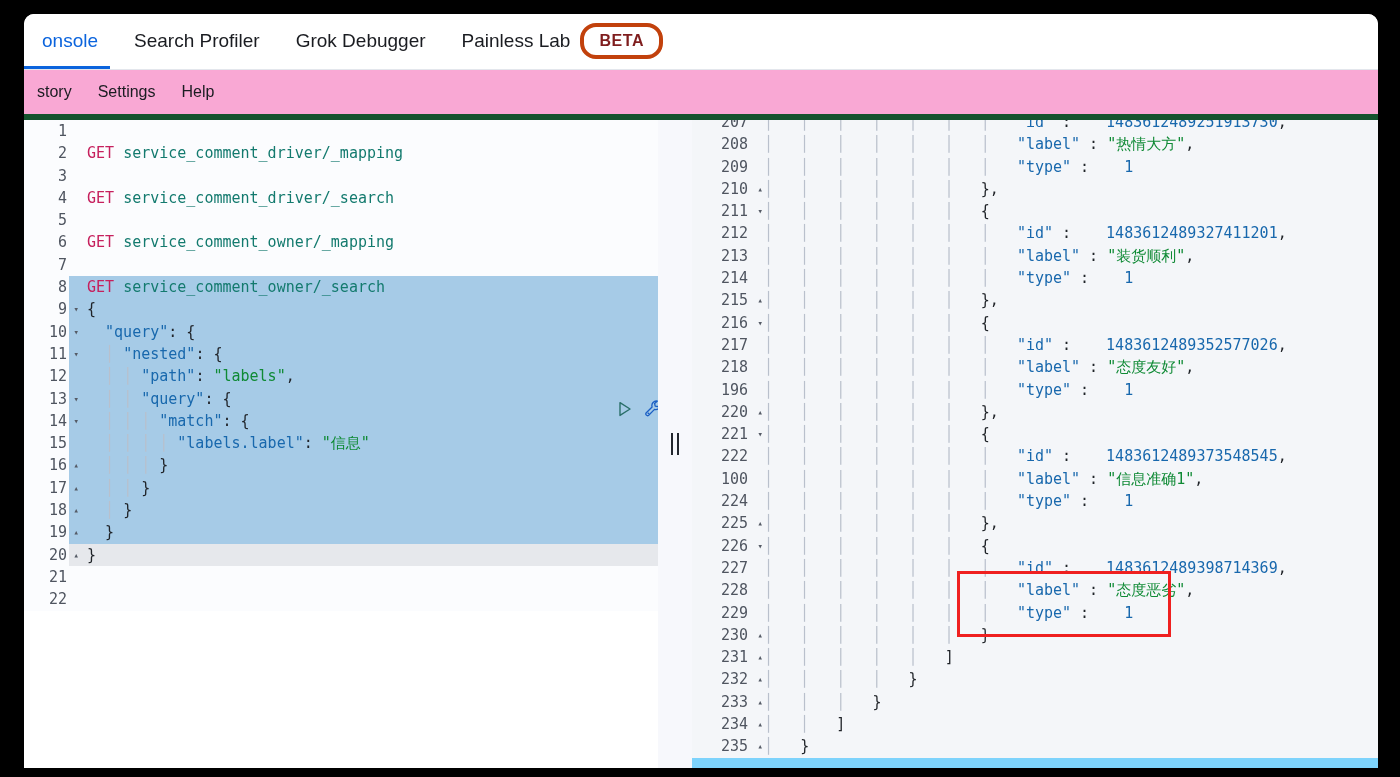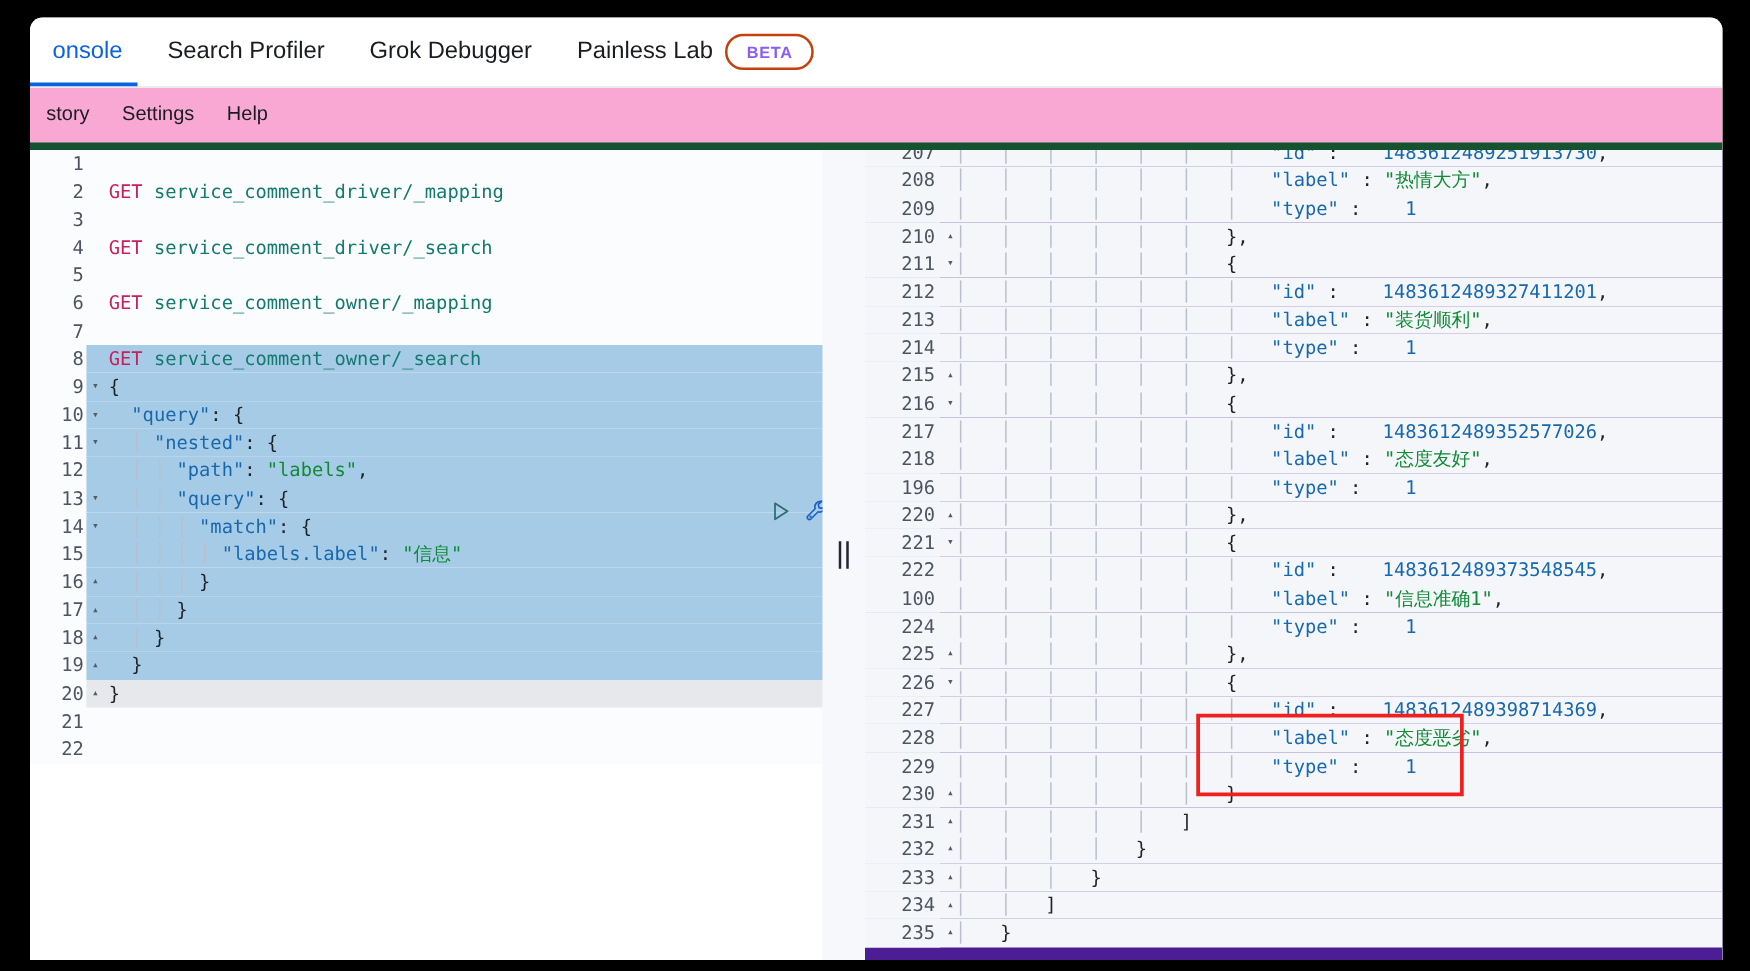--- a/index.html
+++ b/index.html
@@ -44,27 +44,27 @@
   .toptab.active { color: #0b64dd; font-weight: 400; }
   .toptab.active::after {
     content: "";
     position: absolute;
     left: 0px; right: 6px; bottom: 0;
     height: 3px;
     background: #0b64dd;
   }
   .beta-badge {
     margin-left: 10px;
-    border: 2px solid #c2410c;
+    border: 4px solid #c2410c;
     border-radius: 16px;
     padding: 5px 15px;
-    font-size: 13px;
+    font-size: 16px;
     font-weight: bold;
     letter-spacing: 0.6px;
-    color: #8b5cf6;
+    color: #7f1d1d;
     background: #fff;
   }
 
   
   #menubar {
     height: 50px;
     background: #f9a8d4;
     border-bottom: 6px solid #14532d;
     display: flex;
     align-items: center;
@@ -183,21 +183,21 @@
     display: flex; justify-content: space-between;
   }
   #resizer .grip i {
     display: block; width: 2px; height: 22px; background: #23272e;
   }
 
   
   #response-pane {
     position: relative;
     flex: 1;
-    background: #4c1d95;
+    background: #7dd3fc;
     overflow: hidden;
   }
   #response-pane .ln-row { background: #f4f6f9; }
   #response-pane .gutter {
     width: 60px; flex: 0 0 60px;
     color: #4f5560;
     background: #f4f6f9;
     padding-right: 4px;
   }
   #response-pane .gutter .fold { right: -11px; }

